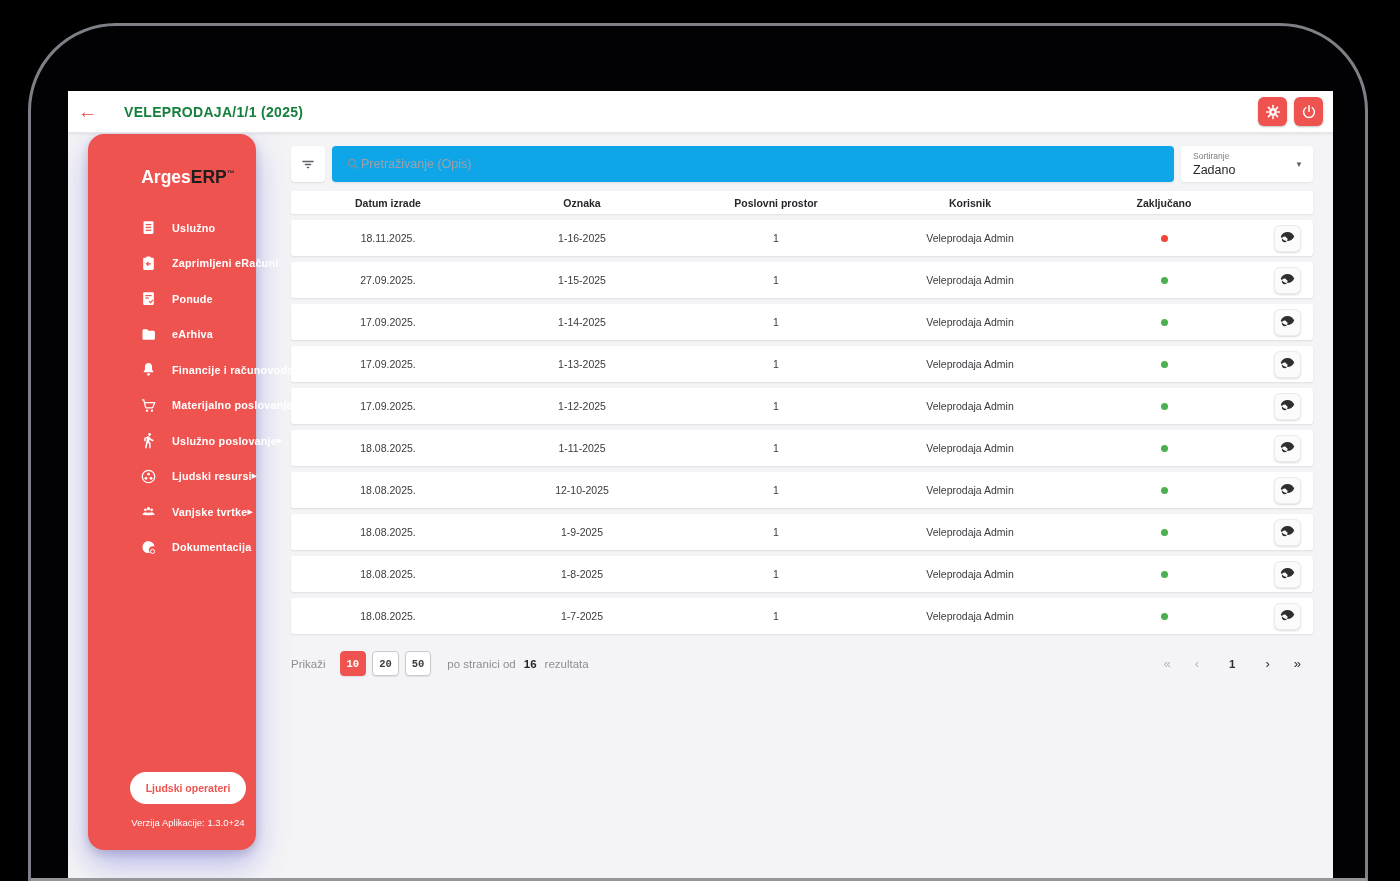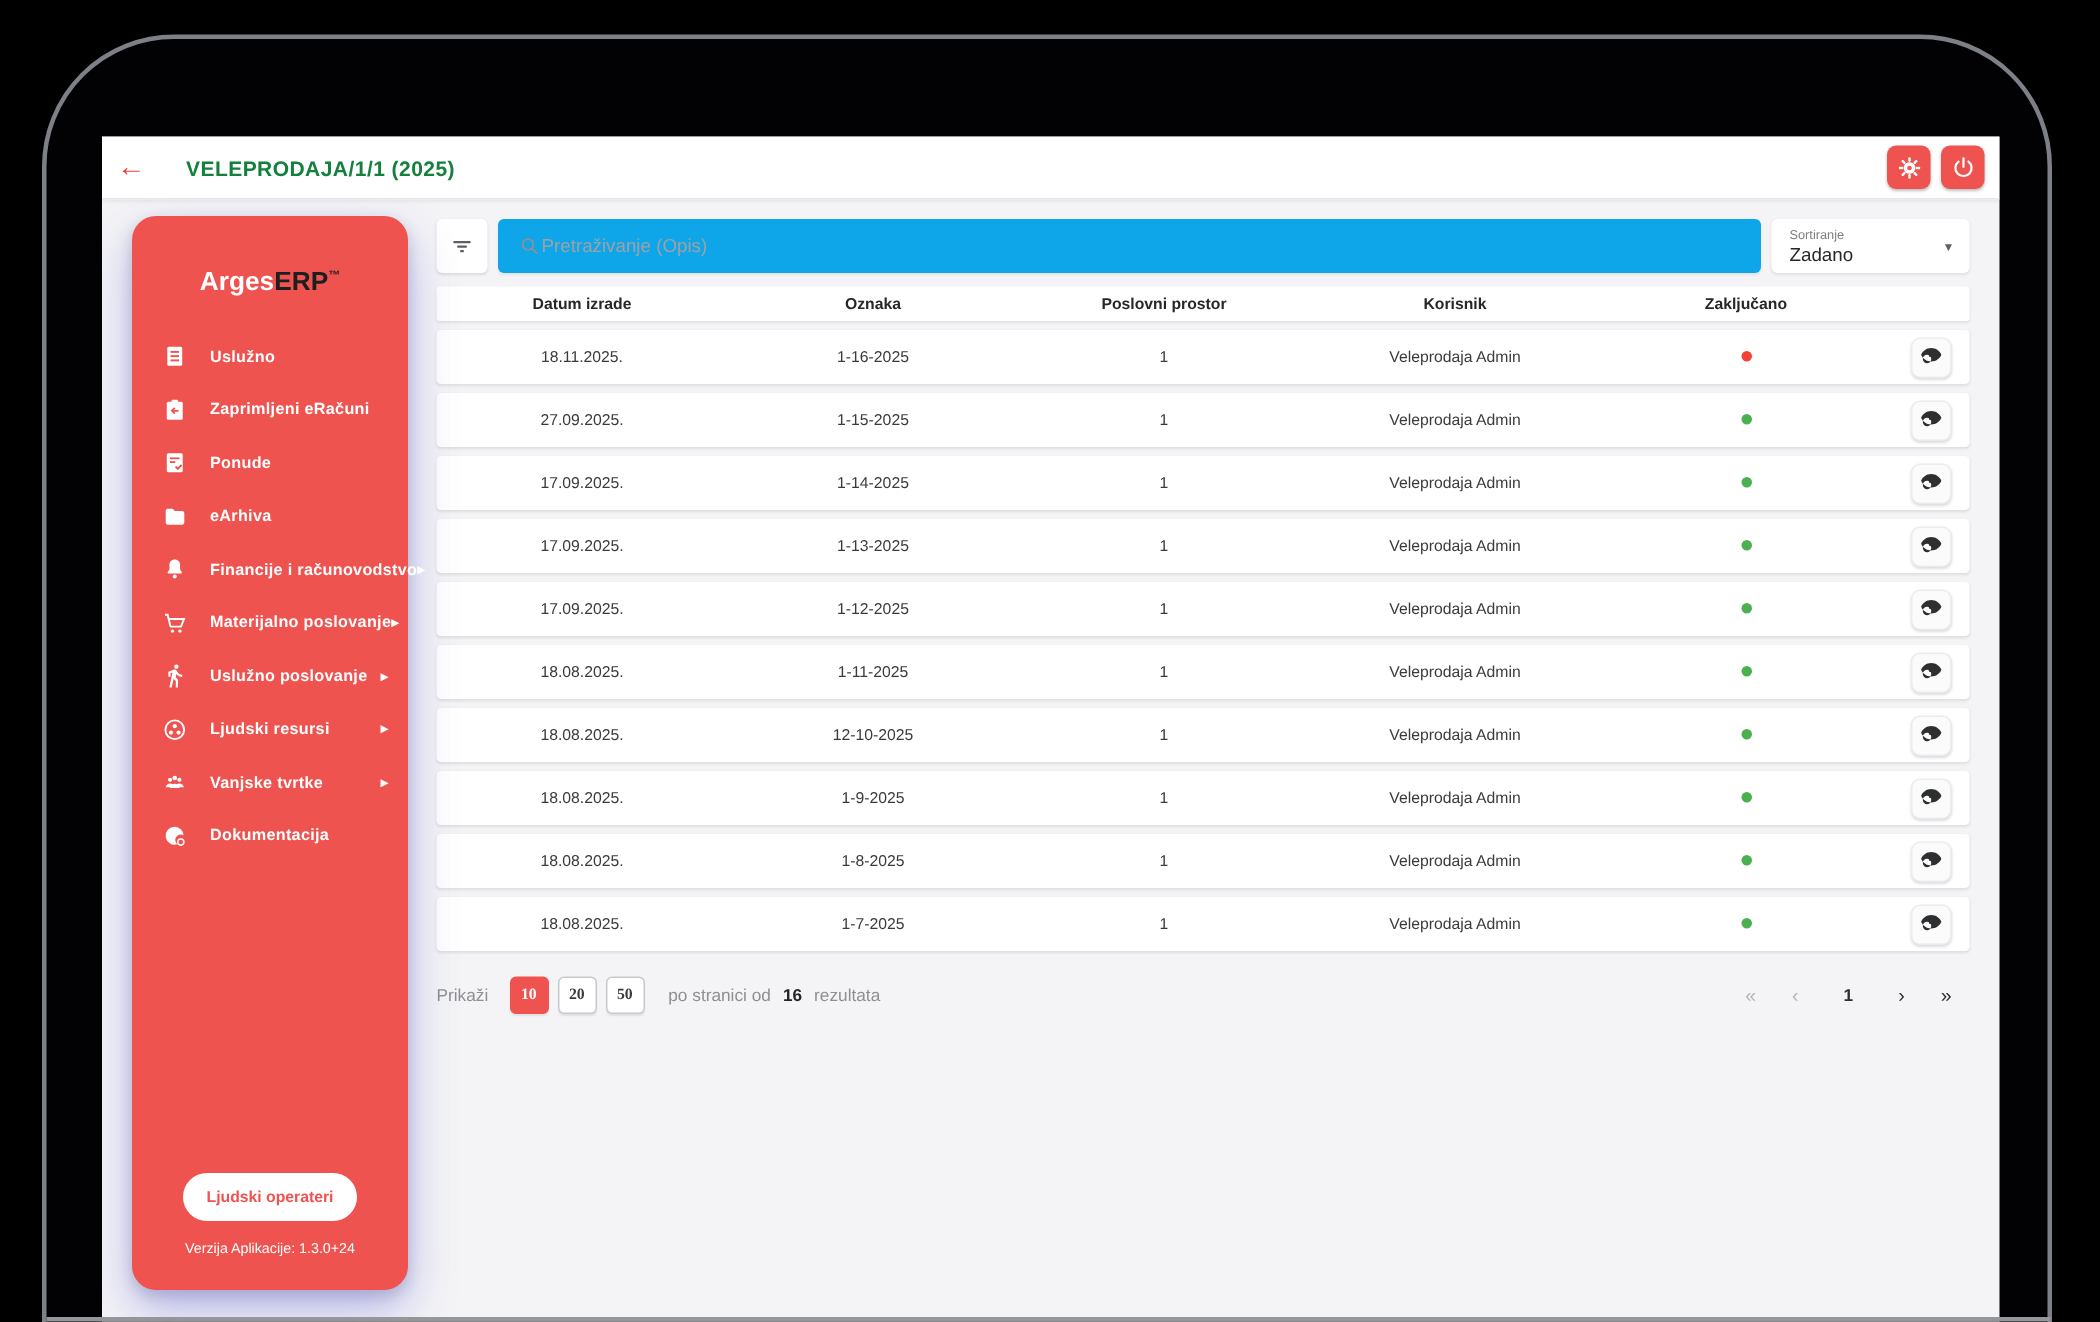--- a/index.html
+++ b/index.html
@@ -27,23 +27,23 @@
   .topbar-spacer{ flex:1; }
   .tb-btn{ width:29px; height:29px; border:none; border-radius:6px; background:var(--accent);
     display:flex; align-items:center; justify-content:center; cursor:pointer;
     box-shadow:0 1px 2px rgba(0,0,0,.25); }
   .tb-btn + .tb-btn{ margin-left:7px; }
   .tb-btn svg{ width:18px; height:18px; }
 
   .content{ position:relative; height:748px; }
 
   
-  .sidebar{ position:absolute; left:20px; top:11px; width:184px; height:716px;
+  .sidebar{ position:absolute; left:20px; top:1px; width:168px; height:716px;
     background:var(--accent); border-radius:16px; display:flex; flex-direction:column;
-    box-shadow:0 14px 32px rgba(110,110,225,.45), 0 4px 10px rgba(0,0,0,.18); z-index:4; }
+    box-shadow:0 14px 32px rgba(110,110,225,.45), 0 4px 10px rgba(0,0,0,.18); z-index:4;padding-left:32px; }
   .logo{ margin-top:33px; text-align:center; font-size:17.5px; font-weight:bold; }
   .logo .l1{ color:#ffffff; }
   .logo .l2{ color:#1e1e1e; }
   .logo .tm{ color:#1e1e1e; font-size:8px; vertical-align:super; }
   .menu{ margin-top:22px; }
   .mi{ height:35.5px; display:flex; align-items:center; padding:0 13px 0 20px;
     cursor:pointer; }
   .mi-icon{ width:17px; height:17px; flex:0 0 17px; display:flex; }
   .mi-icon svg{ width:17px; height:17px; }
   .mi-label{ margin-left:15px; color:#ffffff; font-size:10.8px; font-weight:bold;
@@ -88,21 +88,21 @@
   .eye-btn{ width:27px; height:27px; border:1px solid #ececee; border-radius:6px;
     background:#fbfbfc; display:flex; align-items:center; justify-content:center;
     cursor:pointer; box-shadow:0 1px 2px rgba(0,0,0,.14); margin:0 auto; }
   .eye-btn svg{ width:15px; height:15px; }
 
   
   .pagination{ margin-top:17px; display:flex; align-items:center; font-size:11.5px;
     color:#8d8f93; }
   .psize{ min-width:26px; height:25px; margin-right:6px; border-radius:4px;
     font-size:10.5px; font-weight:bold; cursor:pointer; padding:0 6px;
-    font-family:Liberation Serif, serif;
+    font-family:Liberation Mono, monospace;
     background:#fff; border:1px solid #c8c9cc; color:#3a3b3e;
     box-shadow:0 1px 1px rgba(0,0,0,.08); }
   .psize.selected{ background:var(--accent); border-color:var(--accent); color:#fff; }
   .psize-group{ margin:0 10px 0 14px; display:flex; }
   .ptotal{ color:#232427; font-weight:bold; margin:0 8px; }
   .pager{ margin-left:auto; display:flex; align-items:center; }
   .pg{ cursor:pointer; font-size:13px; color:#2e2f32; padding:0 12px; }
   .pg.disabled{ color:#b3b4b8; }
   .pg.current{ font-size:11.5px; font-weight:bold; padding:0 18px; }
 </style>

